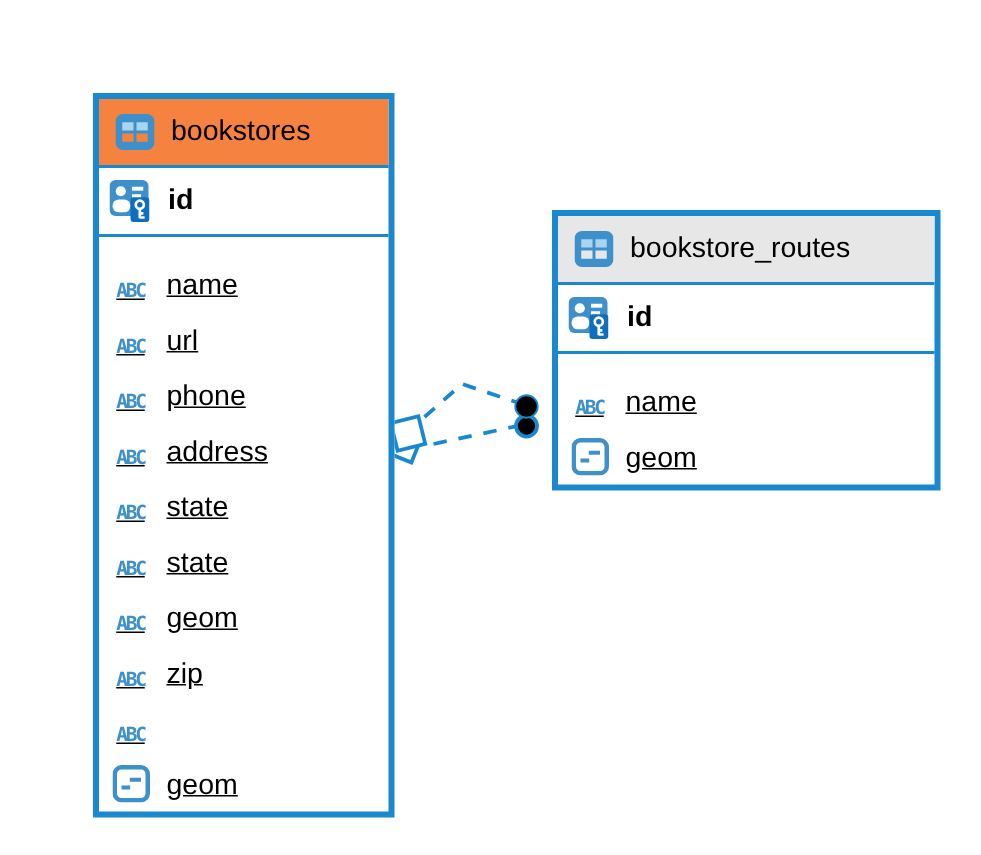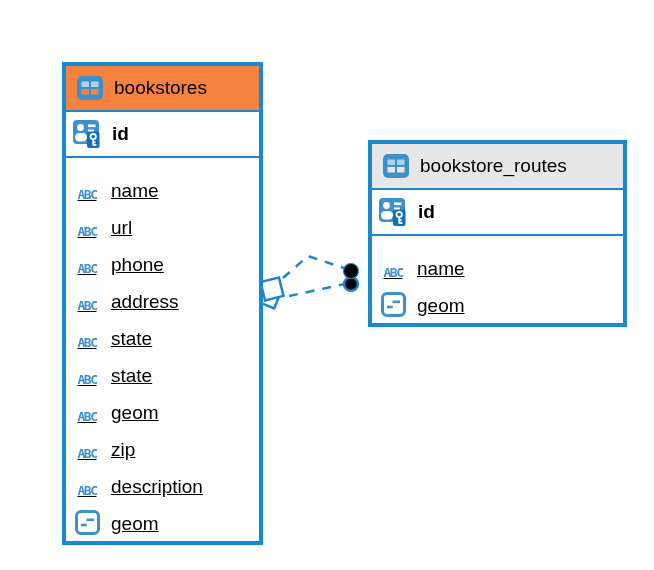--- a/index.html
+++ b/index.html
@@ -132,21 +132,20 @@
       <div class="crow">
         <span class="iconbox">
             <span class="abc">ABC</span>
           </span>
         <span class="lbl">zip</span>
       </div>
       <div class="crow">
         <span class="iconbox">
             <span class="abc">ABC</span>
           </span>
-        <span class="lbl">description</span>
       </div>
       <div class="crow">
         <span class="iconbox">
           <svg width="25" height="25" viewBox="0 0 25 25">
             <rect x="1.5" y="1.5" width="22" height="22" rx="4.5" fill="#fff" stroke="var(--icon_blue)" stroke-width="3"></rect>
             <line x1="11.5" y1="9.8" x2="19" y2="9.8" stroke="var(--icon_blue)" stroke-width="2.6"></line>
             <line x1="6" y1="15" x2="11.8" y2="15" stroke="var(--icon_blue)" stroke-width="2.6"></line>
           </svg>
         </span>
         <span class="lbl">geom</span>

